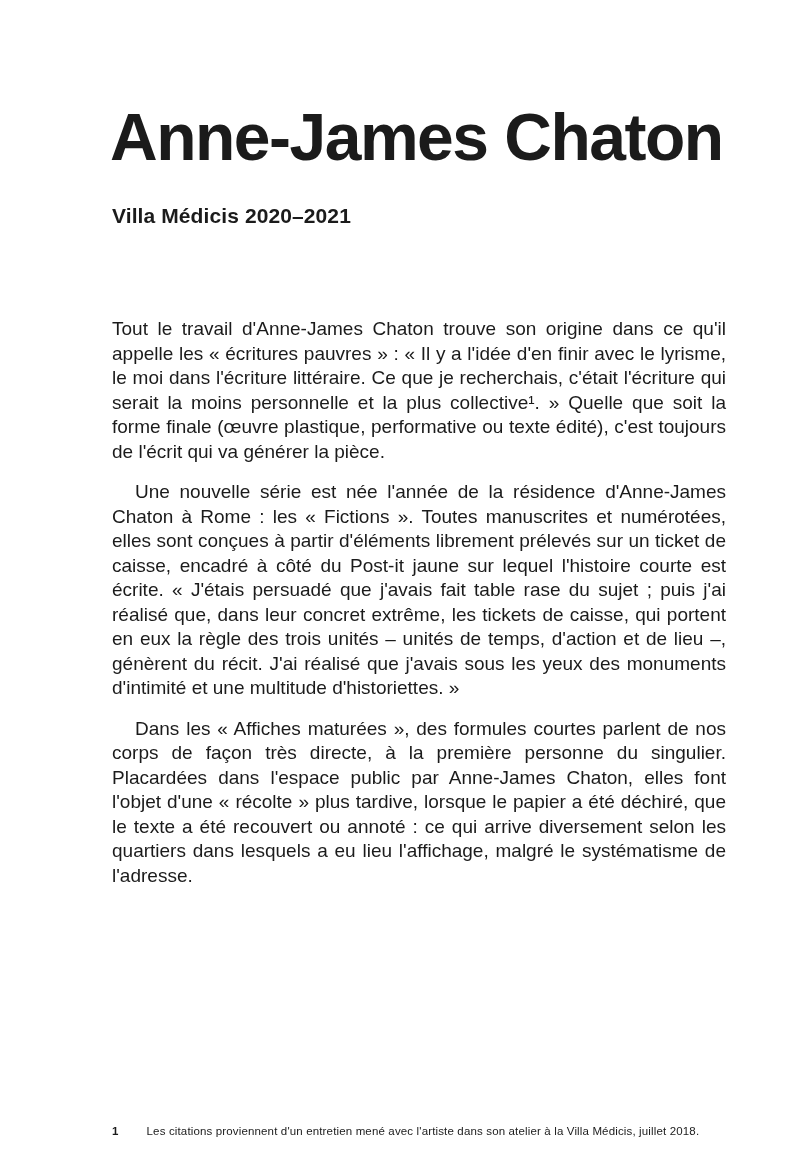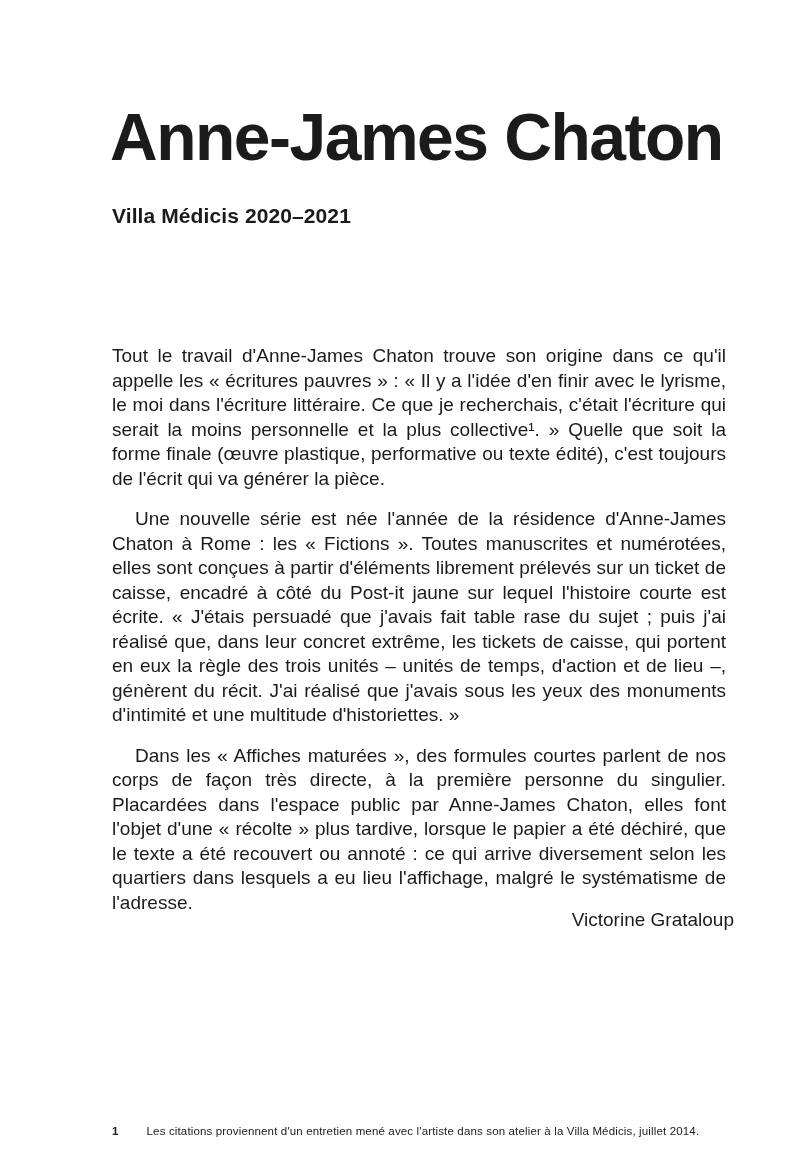--- a/index.html
+++ b/index.html
@@ -38,21 +38,20 @@
   .article {
     position: absolute;
     left: 80px;
     top: 285px;
     width: 646px;
     font-size: 19px;
     line-height: 24.5px;
     text-align: justify;
     text-justify: inter-word;
     color: #1b1b1b;
-    margin-top: 27px;
   }
   .article p { margin: 0; }
   .article p.indented { text-indent: 23px; }
   .signature {
     position: absolute;
     top: 884px;
     right: 80px;
     font-size: 19px;
     line-height: 24.5px;
     text-align: right;
@@ -86,20 +85,19 @@
     <h1 class="title">Anne-James Chaton</h1>
     <div class="subtitle">Villa Médicis 2020–2021</div>
   </header>
 
   <main class="article">
     <p>Tout le travail d'Anne-James Chaton trouve son origine dans ce qu'il appelle les « écritures pauvres » : « Il y a l'idée d'en finir avec le lyrisme, le moi dans l'écriture littéraire. Ce que je recherchais, c'était l'écriture qui serait la moins personnelle et la plus collective¹. » Quelle que soit la forme finale (œuvre plastique, performative ou texte édité), c'est toujours de l'écrit qui va générer la pièce.</p>
     <p class="indented">Une nouvelle série est née l'année de la résidence d'Anne-James Chaton à Rome : les « Fictions ». Toutes manuscrites et numérotées, elles sont conçues à partir d'éléments librement prélevés sur un ticket de caisse, encadré à côté du Post-it jaune sur lequel l'histoire courte est écrite. « J'étais persuadé que j'avais fait table rase du sujet ; puis j'ai réalisé que, dans leur concret extrême, les tickets de caisse, qui portent en eux la règle des trois unités – unités de temps, d'action et de lieu –, génèrent du récit. J'ai réalisé que j'avais sous les yeux des monuments d'intimité et une multitude d'historiettes. »</p>
     <p class="indented">Dans les « Affiches maturées », des formules courtes parlent de nos corps de façon très directe, à la première personne du singulier. Placardées dans l'espace public par Anne-James Chaton, elles font l'objet d'une « récolte » plus tardive, lorsque le papier a été déchiré, que le texte a été recouvert ou annoté : ce qui arrive diversement selon les quartiers dans lesquels a eu lieu l'affichage, malgré le systématisme de l'adresse.</p>
   </main>
 
-  <div class="signature">Victorine Grataloup</div>
 
   <footer class="footnote">
     <span class="fn-marker">1</span>
-    <span class="fn-text">Les citations proviennent d'un entretien mené avec l'artiste dans son atelier à la Villa Médicis, juillet 2014.</span>
+    <span class="fn-text">Les citations proviennent d'un entretien mené avec l'artiste dans son atelier à la Villa Médicis, juillet 2018.</span>
   </footer>
 
 </div>
 
 </body></html>

